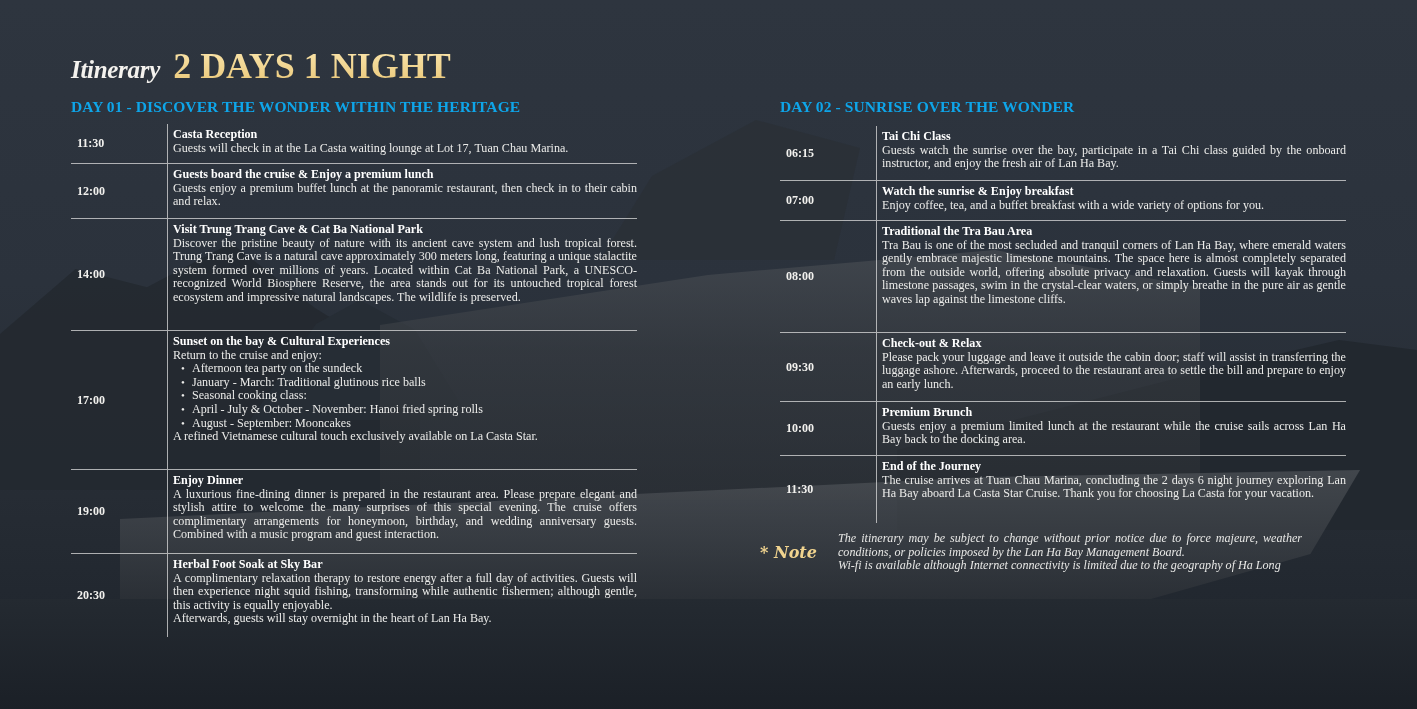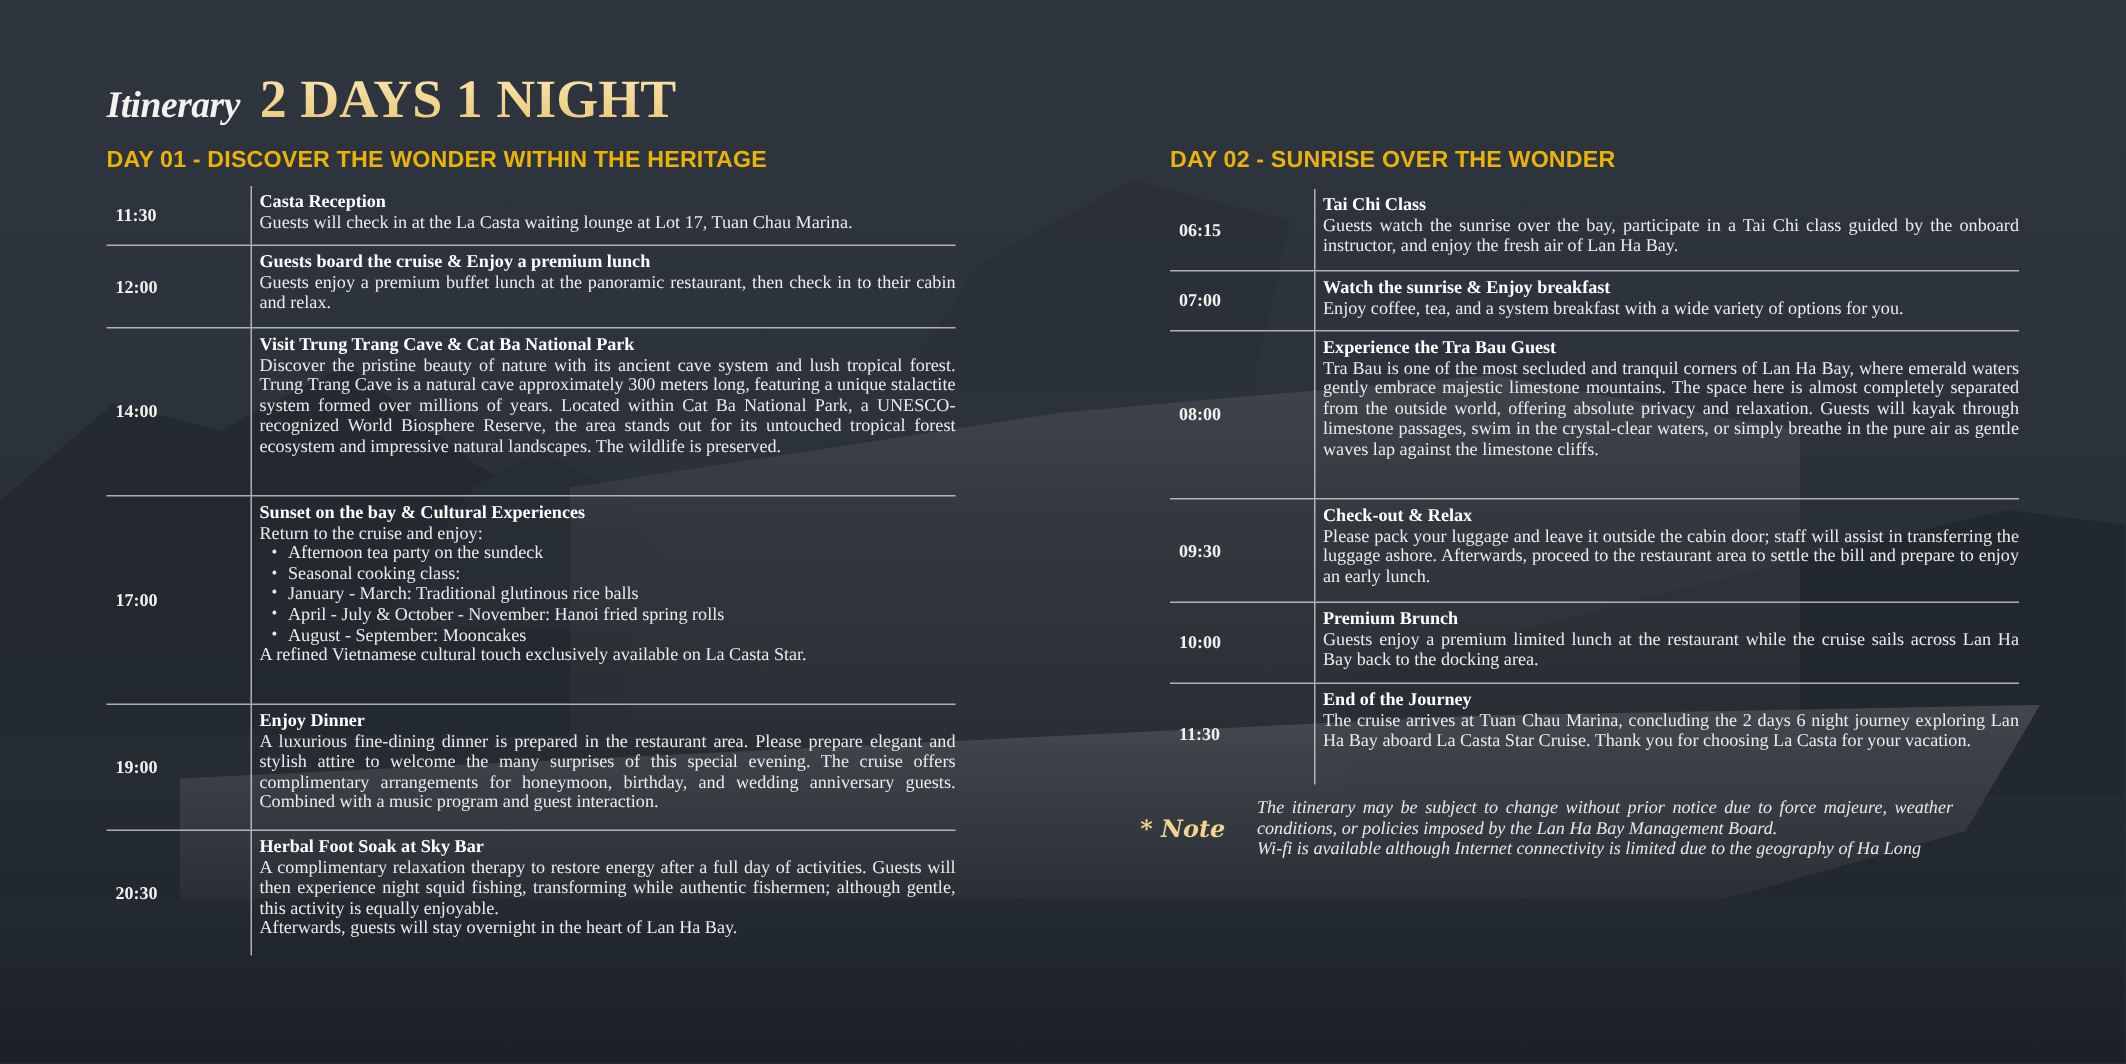--- a/index.html
+++ b/index.html
@@ -77,25 +77,25 @@
     color: #f1d48f;
     background: linear-gradient(180deg, #fbe7b0 0%, #e9c676 100%);
     -webkit-background-clip: text;
     background-clip: text;
     -webkit-text-fill-color: transparent;
     margin-left: 2px;
   }
 
   .day-heading {
     position: absolute;
-    font-family: Liberation Sans, sans-serif;
+    font-family: Liberation Serif, serif;
     font-weight: bold;
     font-size: 15.5px;
     letter-spacing: 0.1px;
-    color: #eab308;
+    color: #0ea5e9;
     white-space: nowrap;
   }
   .day1-heading { left: 71px; top: 98px; }
   .day2-heading { left: 780px; top: 98px; }
 
   .schedule {
     position: absolute;
     font-family: "Liberation Serif", "DejaVu Serif", serif;
   }
   .schedule-day1 { left: 71px; top: 124px; width: 566px; }
@@ -230,22 +230,22 @@
         <p>Discover the pristine beauty of nature with its ancient cave system and lush tropical forest. Trung Trang Cave is a natural cave approximately 300 meters long, featuring a unique stalactite system formed over millions of years. Located within Cat Ba National Park, a UNESCO-recognized World Biosphere Reserve, the area stands out for its untouched tropical forest ecosystem and impressive natural landscapes. The wildlife is preserved.</p>
       </div>
     </div>
     <div class="row r3">
       <div class="time">17:00</div>
       <div class="content">
         <span class="head">Sunset on the bay &amp; Cultural Experiences</span>
         <p>Return to the cruise and enjoy:</p>
         <ul>
           <li>Afternoon tea party on the sundeck</li>
+          <li>January - March: Traditional glutinous rice balls</li>
           <li>Seasonal cooking class:</li>
-          <li>January - March: Traditional glutinous rice balls</li>
           <li>April - July &amp; October - November: Hanoi fried spring rolls</li>
           <li>August - September: Mooncakes</li>
         </ul>
         <p>A refined Vietnamese cultural touch exclusively available on La Casta Star.</p>
       </div>
     </div>
     <div class="row r4">
       <div class="time">19:00</div>
       <div class="content">
         <span class="head">Enjoy Dinner</span>
@@ -269,27 +269,27 @@
       <div class="time">06:15</div>
       <div class="content">
         <span class="head">Tai Chi Class</span>
         <p>Guests watch the sunrise over the bay, participate in a Tai Chi class guided by the onboard instructor, and enjoy the fresh air of Lan Ha Bay.</p>
       </div>
     </div>
     <div class="row r1">
       <div class="time">07:00</div>
       <div class="content">
         <span class="head">Watch the sunrise &amp; Enjoy breakfast</span>
-        <p>Enjoy coffee, tea, and a system breakfast with a wide variety of options for you.</p>
+        <p>Enjoy coffee, tea, and a buffet breakfast with a wide variety of options for you.</p>
       </div>
     </div>
     <div class="row r2">
       <div class="time">08:00</div>
       <div class="content">
-        <span class="head">Experience the Tra Bau Guest</span>
+        <span class="head">Traditional the Tra Bau Area</span>
         <p>Tra Bau is one of the most secluded and tranquil corners of Lan Ha Bay, where emerald waters gently embrace majestic limestone mountains. The space here is almost completely separated from the outside world, offering absolute privacy and relaxation. Guests will kayak through limestone passages, swim in the crystal-clear waters, or simply breathe in the pure air as gentle waves lap against the limestone cliffs.</p>
       </div>
     </div>
     <div class="row r3">
       <div class="time">09:30</div>
       <div class="content">
         <span class="head">Check-out &amp; Relax</span>
         <p>Please pack your luggage and leave it outside the cabin door; staff will assist in transferring the luggage ashore. Afterwards, proceed to the restaurant area to settle the bill and prepare to enjoy an early lunch.</p>
       </div>
     </div>

